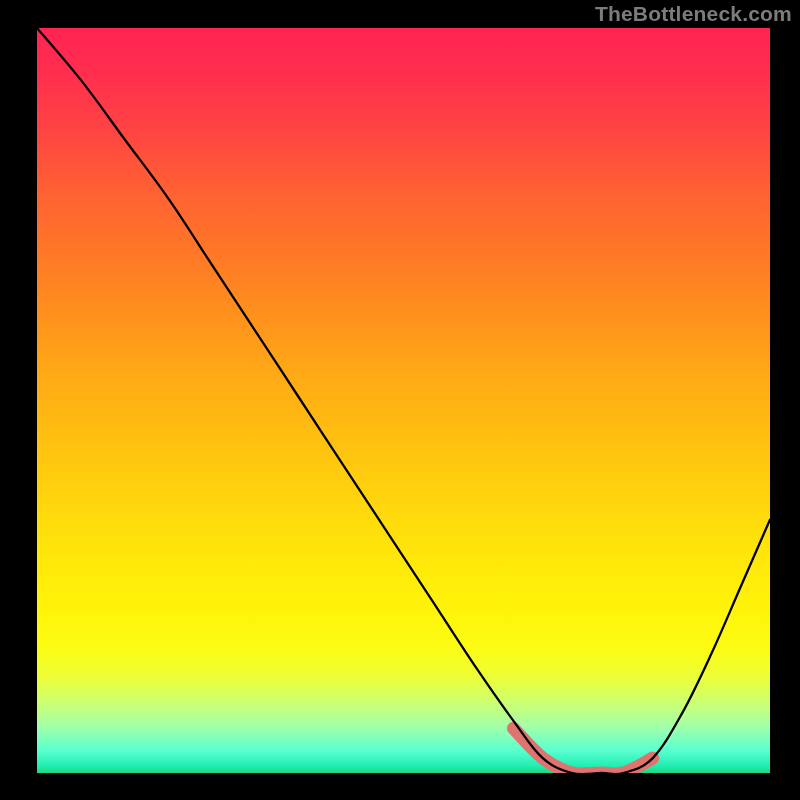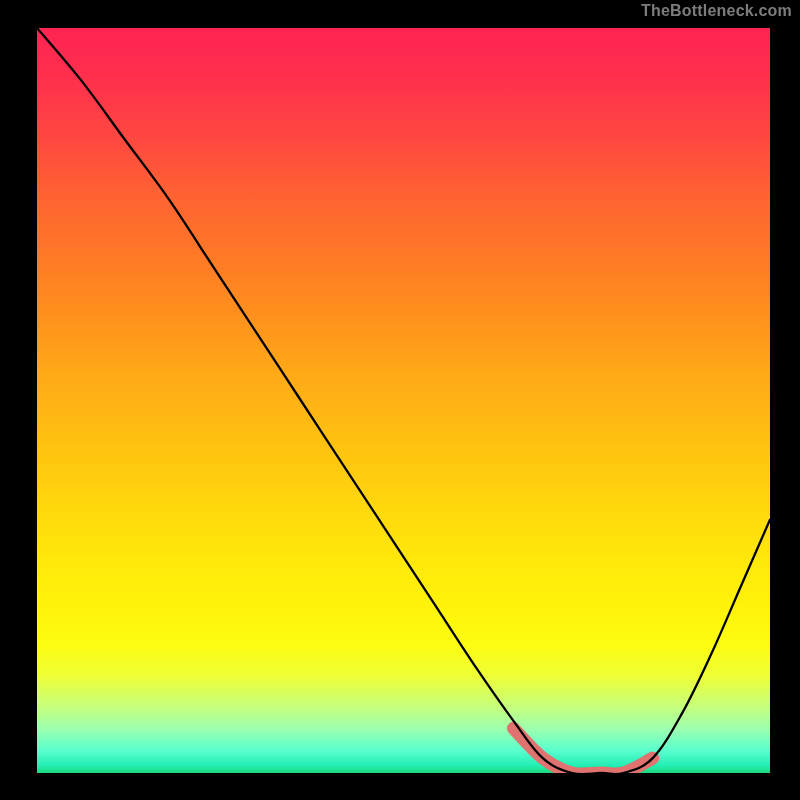--- a/index.html
+++ b/index.html
@@ -14,21 +14,21 @@
   .chart-wrap {
     position: relative;
     width: 800px;
     height: 800px;
   }
   .watermark {
     position: absolute;
     right: 8px;
     top: 2px;
     color: #7c7c7c;
-    font-size: 16px;
+    font-size: 21px;
     font-weight: 600;
     font-family: Arial, Helvetica, sans-serif;
     z-index: 10;
     letter-spacing: 0.2px;
   }
   .plot-area {
     position: absolute;
     left: 37px;
     top: 28px;
     width: 733px;

